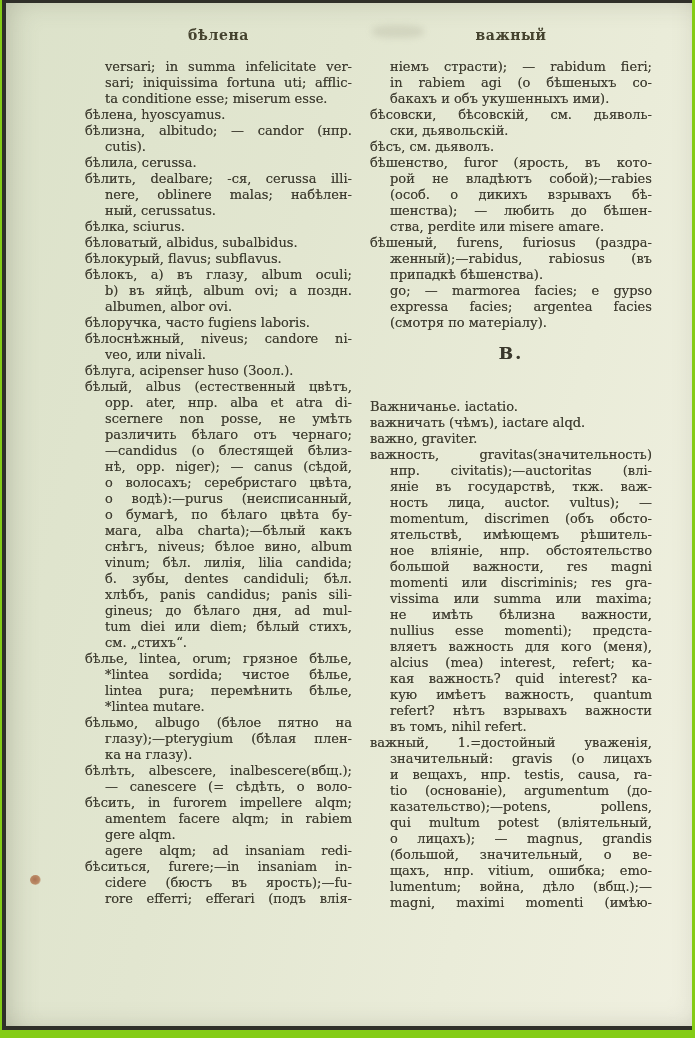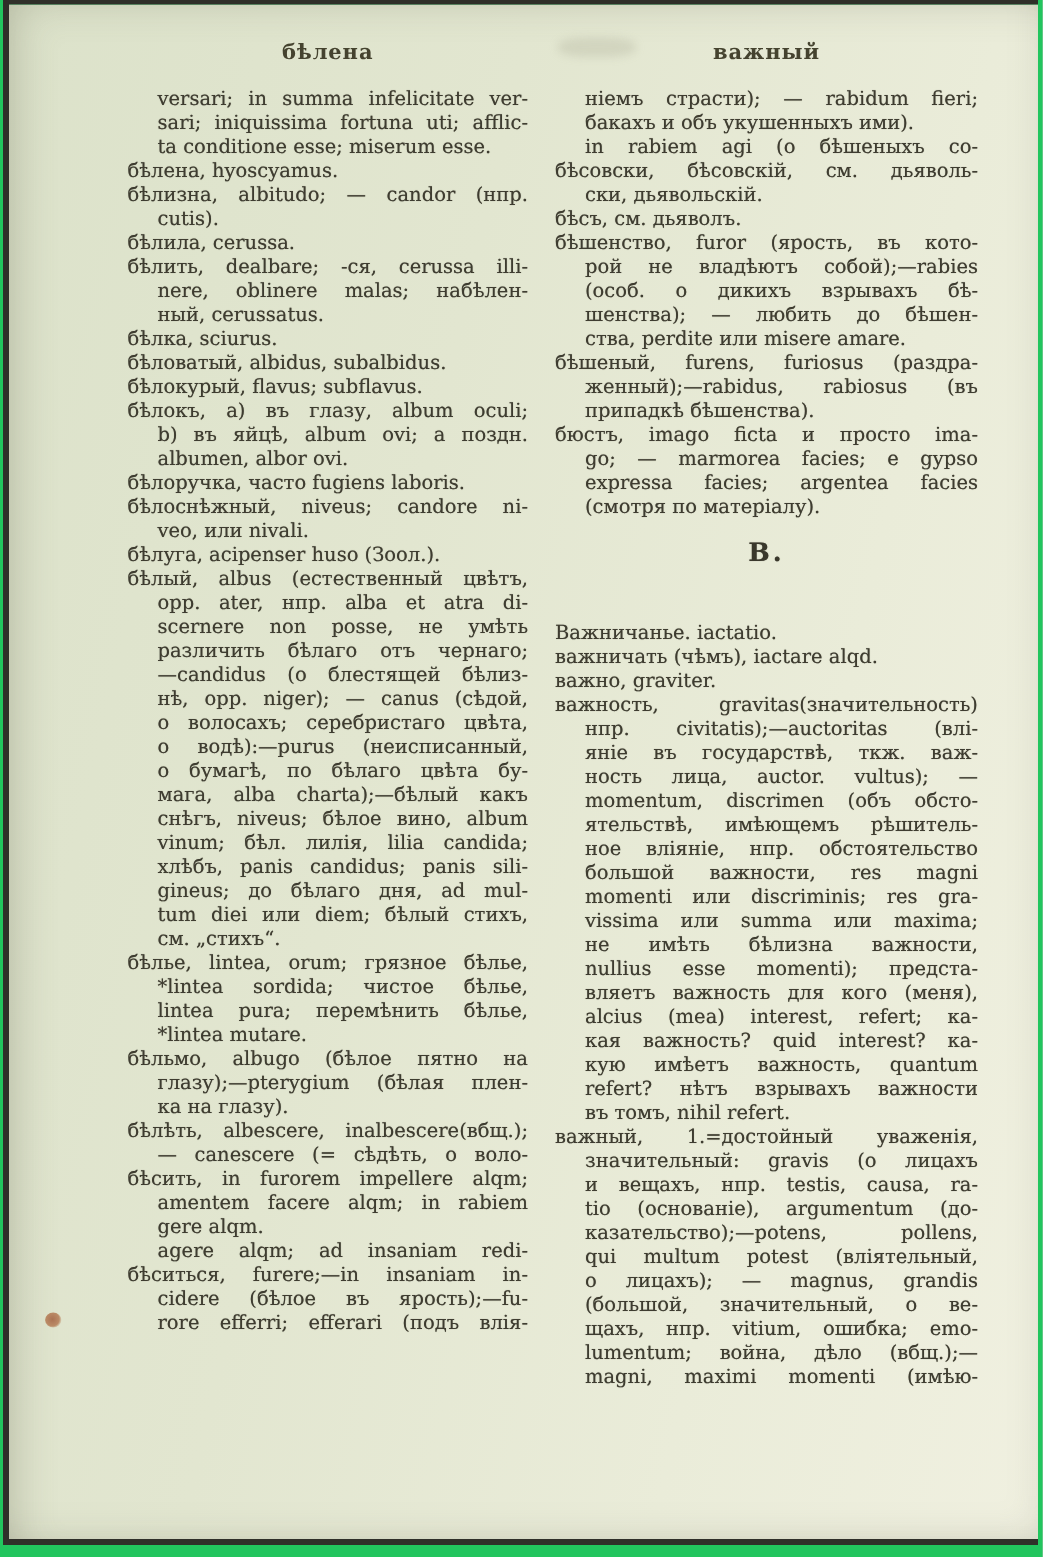--- a/index.html
+++ b/index.html
@@ -3,21 +3,21 @@
 <meta charset="utf-8">
 <style>
   html,body { margin:0; padding:0; }
   body {
     width:695px; height:1038px;
     font-family:"DejaVu Serif", serif;
     background:#c9cac6;
   }
   .scan {
     position:relative; width:695px; height:1038px;
-    background:#22c55e; overflow:hidden;
+    background:#84cc16; overflow:hidden;
   }
   .paper {
     position:absolute; left:2px; top:0; width:686px; height:1023px;
     border-left:4px solid #2f2f29;
     border-top:3px solid #2f2f29;
     border-bottom:4px solid #2f2f29;
     background:linear-gradient(103deg,#dce2ca 0%, #e2e6d0 38%, #eaecd9 72%, #f0f0e0 100%);
     box-shadow: inset 16px 8px 28px -12px rgba(100,104,78,.30),
                 inset -8px -12px 24px -12px rgba(120,120,100,.22);
   }
@@ -92,59 +92,59 @@
       <div class="line j">scernere non posse, не умѣть</div>
       <div class="line j">различить бѣлаго отъ чернаго;</div>
       <div class="line j">—candidus (о блестящей бѣлиз-</div>
       <div class="line j">нѣ, opp. niger); — canus (сѣдой,</div>
       <div class="line j">о волосахъ; серебристаго цвѣта,</div>
       <div class="line j">о водѣ):—purus (неисписанный,</div>
       <div class="line j">о бумагѣ, по бѣлаго цвѣта бу-</div>
       <div class="line j">мага, alba charta);—бѣлый какъ</div>
       <div class="line j">снѣгъ, niveus; бѣлое вино, album</div>
       <div class="line j">vinum; бѣл. лилія, lilia candida;</div>
+      <div class="line j">б. зубы, dentes candiduli; бѣл.</div>
       <div class="line j">хлѣбъ, panis candidus; panis sili-</div>
       <div class="line j">gineus; до бѣлаго дня, ad mul-</div>
       <div class="line j">tum diei или diem; бѣлый стихъ,</div>
       <div class="line">см. „стихъ“.</div>
       <div class="line f j">бѣлье, lintea, orum; грязное бѣлье,</div>
       <div class="line j">*lintea sordida; чистое бѣлье,</div>
       <div class="line j">lintea pura; перемѣнить бѣлье,</div>
       <div class="line">*lintea mutare.</div>
       <div class="line f j">бѣльмо, albugo (бѣлое пятно на</div>
       <div class="line j">глазу);—pterygium (бѣлая плен-</div>
       <div class="line">ка на глазу).</div>
       <div class="line f j">бѣлѣть, albescere, inalbescere(вбщ.);</div>
       <div class="line j">— canescere (= сѣдѣть, о воло-</div>
       <div class="line f j">бѣсить, in furorem impellere alqm;</div>
       <div class="line j">amentem facere alqm; in rabiem</div>
       <div class="line">gere alqm.</div>
       <div class="line j">agere alqm; ad insaniam redi-</div>
       <div class="line f j">бѣситься, furere;—in insaniam in-</div>
-      <div class="line j">cidere (бѣлое въ ярость);—fu-</div>
+      <div class="line j">cidere (бюстъ въ ярость);—fu-</div>
       <div class="line j">rore efferri; efferari (подъ влія-</div>
     </div>
 
   <div class="col right">
     <div>
         <div class="line j">ніемъ страсти); — rabidum fieri;</div>
+        <div class="line j">in rabiem agi (о бѣшеныхъ со-</div>
         <div class="line">бакахъ и объ укушенныхъ ими).</div>
-        <div class="line j">in rabiem agi (о бѣшеныхъ со-</div>
         <div class="line f j">бѣсовски, бѣсовскій, см. дьяволь-</div>
         <div class="line">ски, дьявольскій.</div>
         <div class="line f">бѣсъ, см. дьяволъ.</div>
         <div class="line f j">бѣшенство, furor (ярость, въ кото-</div>
         <div class="line j">рой не владѣютъ собой);—rabies</div>
         <div class="line j">(особ. о дикихъ взрывахъ бѣ-</div>
         <div class="line j">шенства); — любить до бѣшен-</div>
         <div class="line">ства, perdite или misere amare.</div>
         <div class="line f j">бѣшеный, furens, furiosus (раздра-</div>
         <div class="line j">женный);—rabidus, rabiosus (въ</div>
         <div class="line">припадкѣ бѣшенства).</div>
-        <div class="line f j">бюстъ, imago ficta и просто ima-</div>
         <div class="line j">go; — marmorea facies; e gypso</div>
         <div class="line j">expressa facies; argentea facies</div>
         <div class="line">(смотря по матеріалу).</div>
       </div>
     <div class="sec-head">В.</div>
     <div>
         <div class="line f">Важничанье. iactatio.</div>
         <div class="line f">важничать (чѣмъ), iactare alqd.</div>
         <div class="line f">важно, graviter.</div>
         <div class="line f j">важность, gravitas(значительность)</div>

